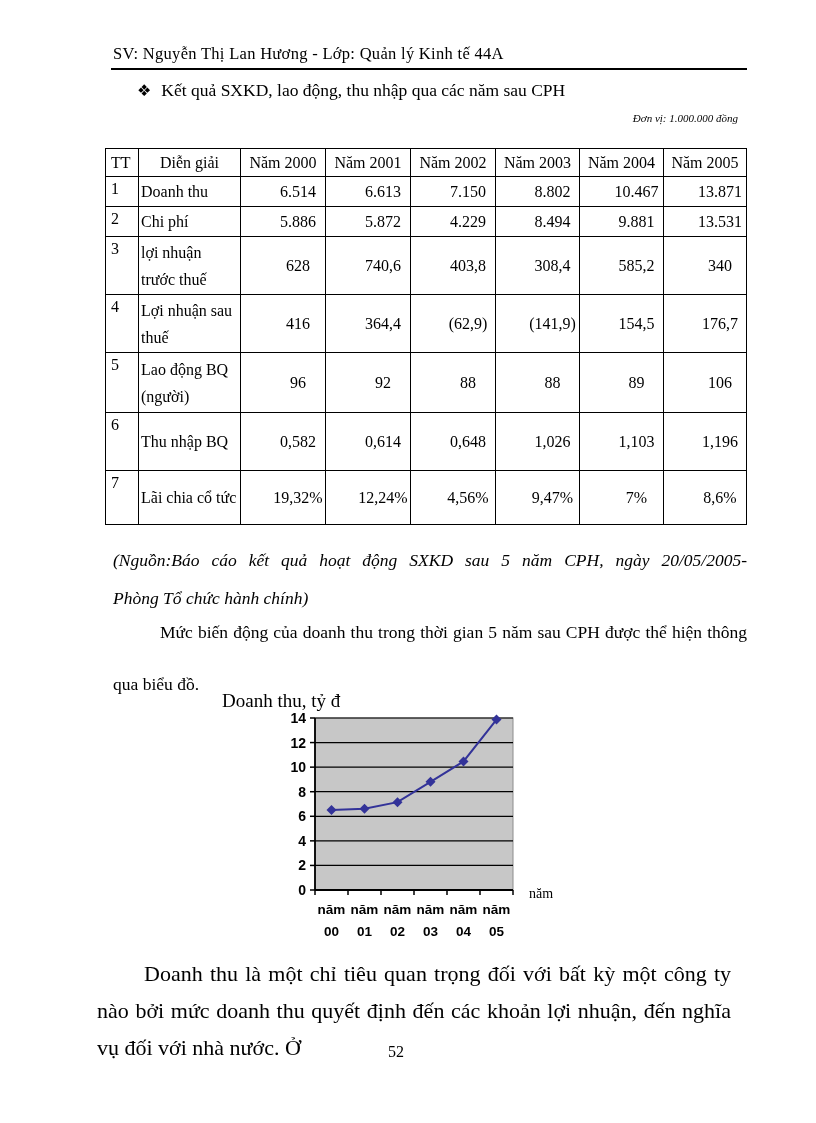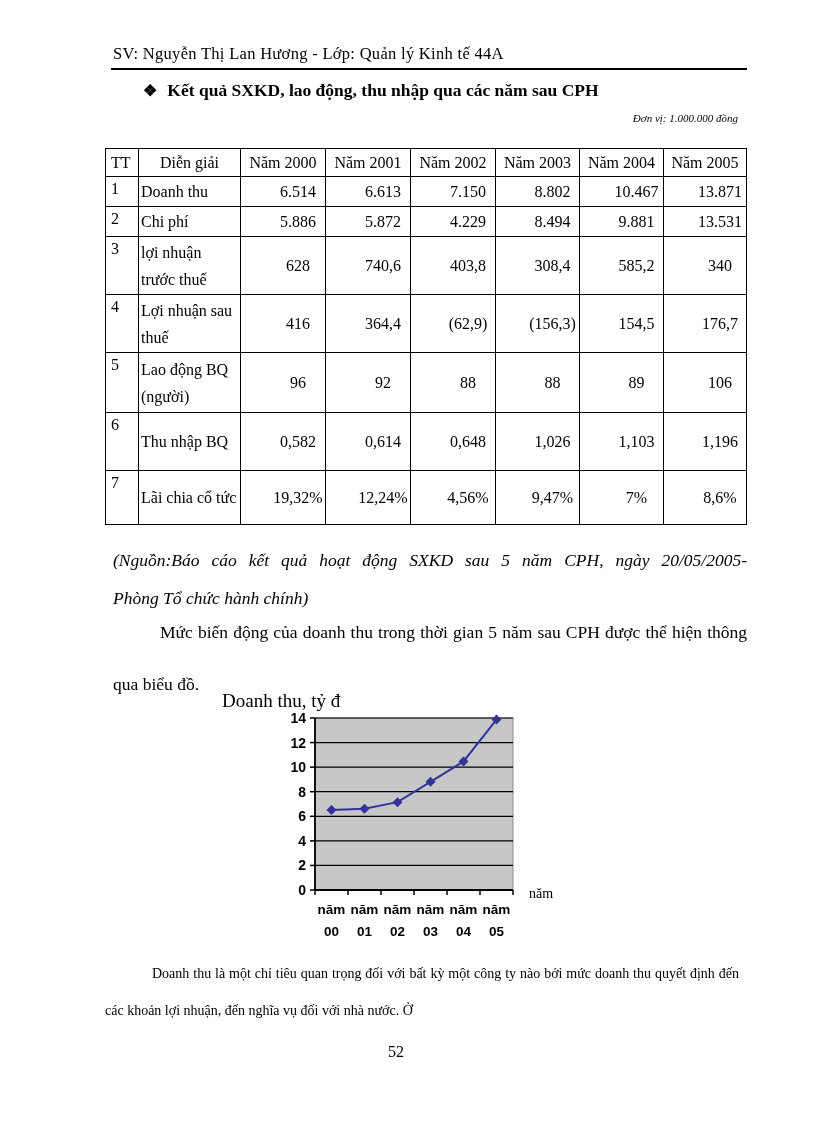--- a/index.html
+++ b/index.html
@@ -8,21 +8,21 @@
     font-family:"Liberation Serif","DejaVu Serif",serif;color:#000;
     overflow:hidden;
   }
   .abs{position:absolute;}
 
   
   #hdr-text{left:113px;top:44px;font-size:16.5px;letter-spacing:.3px;}
   #hdr-rule{left:111px;top:68px;width:636px;height:2px;background:#000;}
 
   
-  #heading{left:143px;top:80px;font-size:17.5px;font-weight:bold;}
+  #heading{left:137px;top:80px;font-size:17.5px;font-weight:normal;}
   #heading .bullet{margin-right:10px;font-size:16px;}
   #unit-note{left:400px;top:112px;width:338px;text-align:right;font-style:italic;font-size:11px;}
 
   
   #tbl-wrap{left:105px;top:148px;}
   table{border-collapse:collapse;table-layout:fixed;width:641px;}
   td{border:1.5px solid #000;font-size:16px;padding:0 2px;vertical-align:middle;line-height:1.7;}
   td.hcell{text-align:center;height:24px;}
   td.hcell:first-child{text-align:left;padding-left:5px;}
   td.ttcell{text-align:left;vertical-align:top;padding-left:5px;line-height:1.5;}
@@ -31,21 +31,21 @@
   tr:nth-child(2) td,tr:nth-child(3) td{height:29px;}
   tr:nth-child(4) td,tr:nth-child(5) td{height:57px;}
   tr:nth-child(6) td{height:59px;}
   tr:nth-child(7) td{height:57px;}
   tr:nth-child(8) td{height:53px;}
 
   
   #source{left:113px;top:541px;width:634px;font-style:italic;font-size:17.5px;line-height:38px;}
   #source .l1{text-align:justify;text-align-last:justify;}
   #para1{left:113px;top:606px;width:634px;font-size:17.5px;line-height:52px;text-align:justify;text-indent:47px;}
-  #para2{left:105px;top:955px;width:634px;font-size:14px;line-height:37px;text-align:justify;text-indent:47px;}
+  #para2{left:97px;top:955px;width:634px;font-size:22px;line-height:37px;text-align:justify;text-indent:47px;}
 
   
   #chart-ylabel{left:222px;top:690px;font-size:19px;}
   #chart-xlabel{left:529px;top:886px;font-size:14px;}
   #chart-svg-wrap{left:185px;top:683px;width:440px;height:262px;}
   svg text.tick-label{font-family:"Liberation Sans","DejaVu Sans",sans-serif;font-weight:bold;font-size:14px;}
   svg text.cat-label{font-family:"Liberation Sans","DejaVu Sans",sans-serif;font-weight:bold;font-size:13.5px;}
 
   #page-num{left:0;top:1043px;width:792px;text-align:center;font-size:16px;}
 </style>
@@ -113,21 +113,21 @@
           <td class="numcell">308,4</td>
           <td class="numcell">585,2</td>
           <td class="numcell">340</td>
         </tr>
         <tr>
           <td class="ttcell">4</td>
           <td class="lblcell">Lợi nhuận sau thuế</td>
           <td class="numcell">416</td>
           <td class="numcell">364,4</td>
           <td class="numcell">(62,9)</td>
-          <td class="numcell">(156,3)</td>
+          <td class="numcell">(141,9)</td>
           <td class="numcell">154,5</td>
           <td class="numcell">176,7</td>
         </tr>
         <tr>
           <td class="ttcell">5</td>
           <td class="lblcell">Lao động BQ (người)</td>
           <td class="numcell">96</td>
           <td class="numcell">92</td>
           <td class="numcell">88</td>
           <td class="numcell">88</td>

